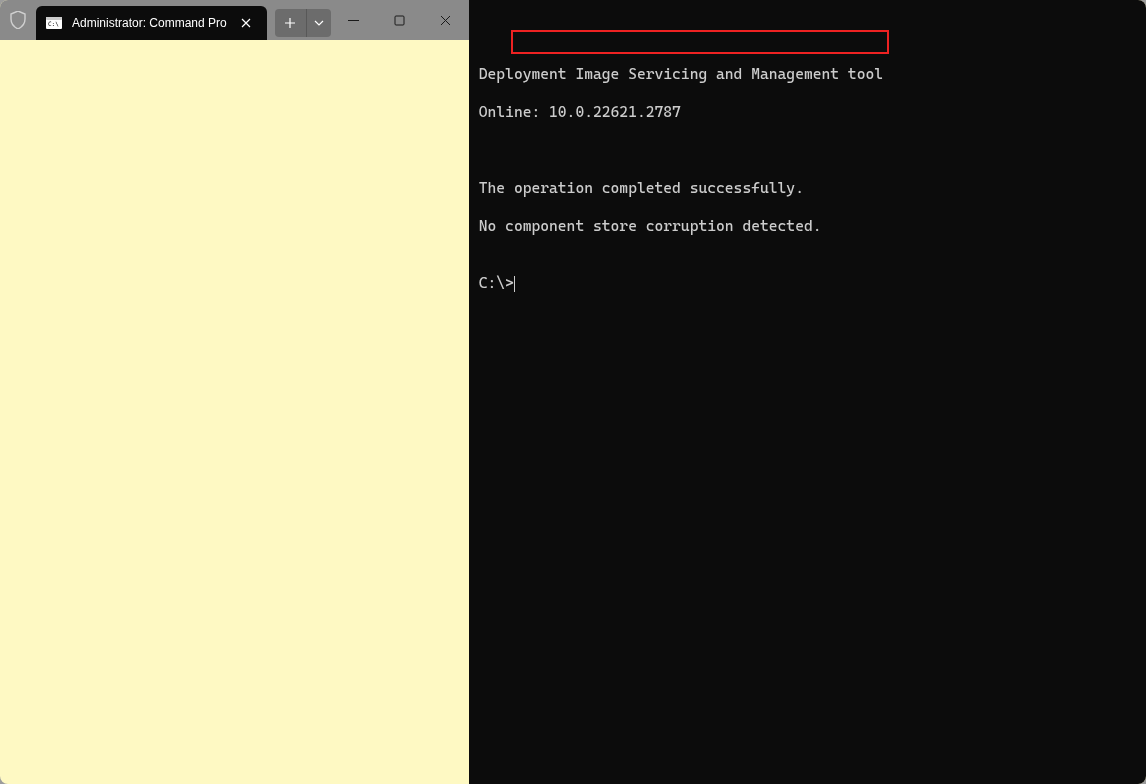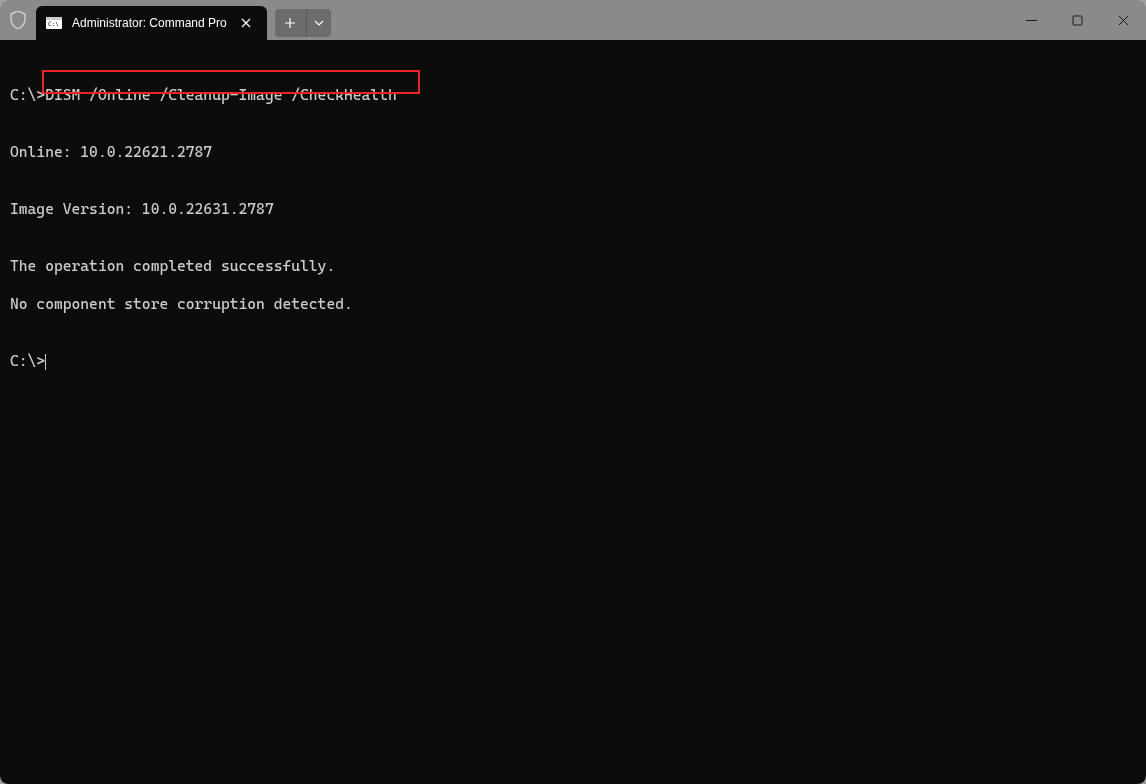--- a/index.html
+++ b/index.html
@@ -10,21 +10,20 @@
       font-family: 'Segoe UI', Tahoma, sans-serif;
       overflow: hidden;
     }
     .window {
       width: 100%;
       height: 100%;
       background: #fef9c3;
       border-radius: 8px;
       overflow: hidden;
       display: flex;
-      flex-direction: column;
     }
     .title-bar {
       height: 40px;
       background: #8a8a8a;
       display: flex;
       align-items: center;
       padding: 0;
       position: relative;
     }
     .shield-icon {
@@ -189,25 +188,24 @@
       <div class="win-ctrl">
         <svg width="11" height="11" viewBox="0 0 11 11">
           <path d="M1 1 L10 10 M10 1 L1 10" stroke="#1a1a1a" stroke-width="1"></path>
         </svg>
       </div>
     </div>
   </div>
 
   <div class="terminal-body">
 <span class="term-line"></span>
-<span class="term-line">C:\&gt;DISM /Online /Cleanup-Image /CheckHealth</span>
-<span class="term-line"></span>
+<span class="term-line"></span>
+<span class="term-line">Deployment Image Servicing and Management tool</span>
 <span class="term-line">Online: 10.0.22621.2787</span>
 <span class="term-line"></span>
-<span class="term-line">Image Version: 10.0.22631.2787</span>
 <span class="term-line"></span>
 <span class="term-line">The operation completed successfully.</span>
 <span class="term-line">No component store corruption detected.</span>
 <span class="term-line"></span>
 <span class="term-line"><span>C:\&gt;</span><span class="cursor"></span></span>
     <div class="highlight-box"></div>
   </div>
 </div>
 
 </body></html>

